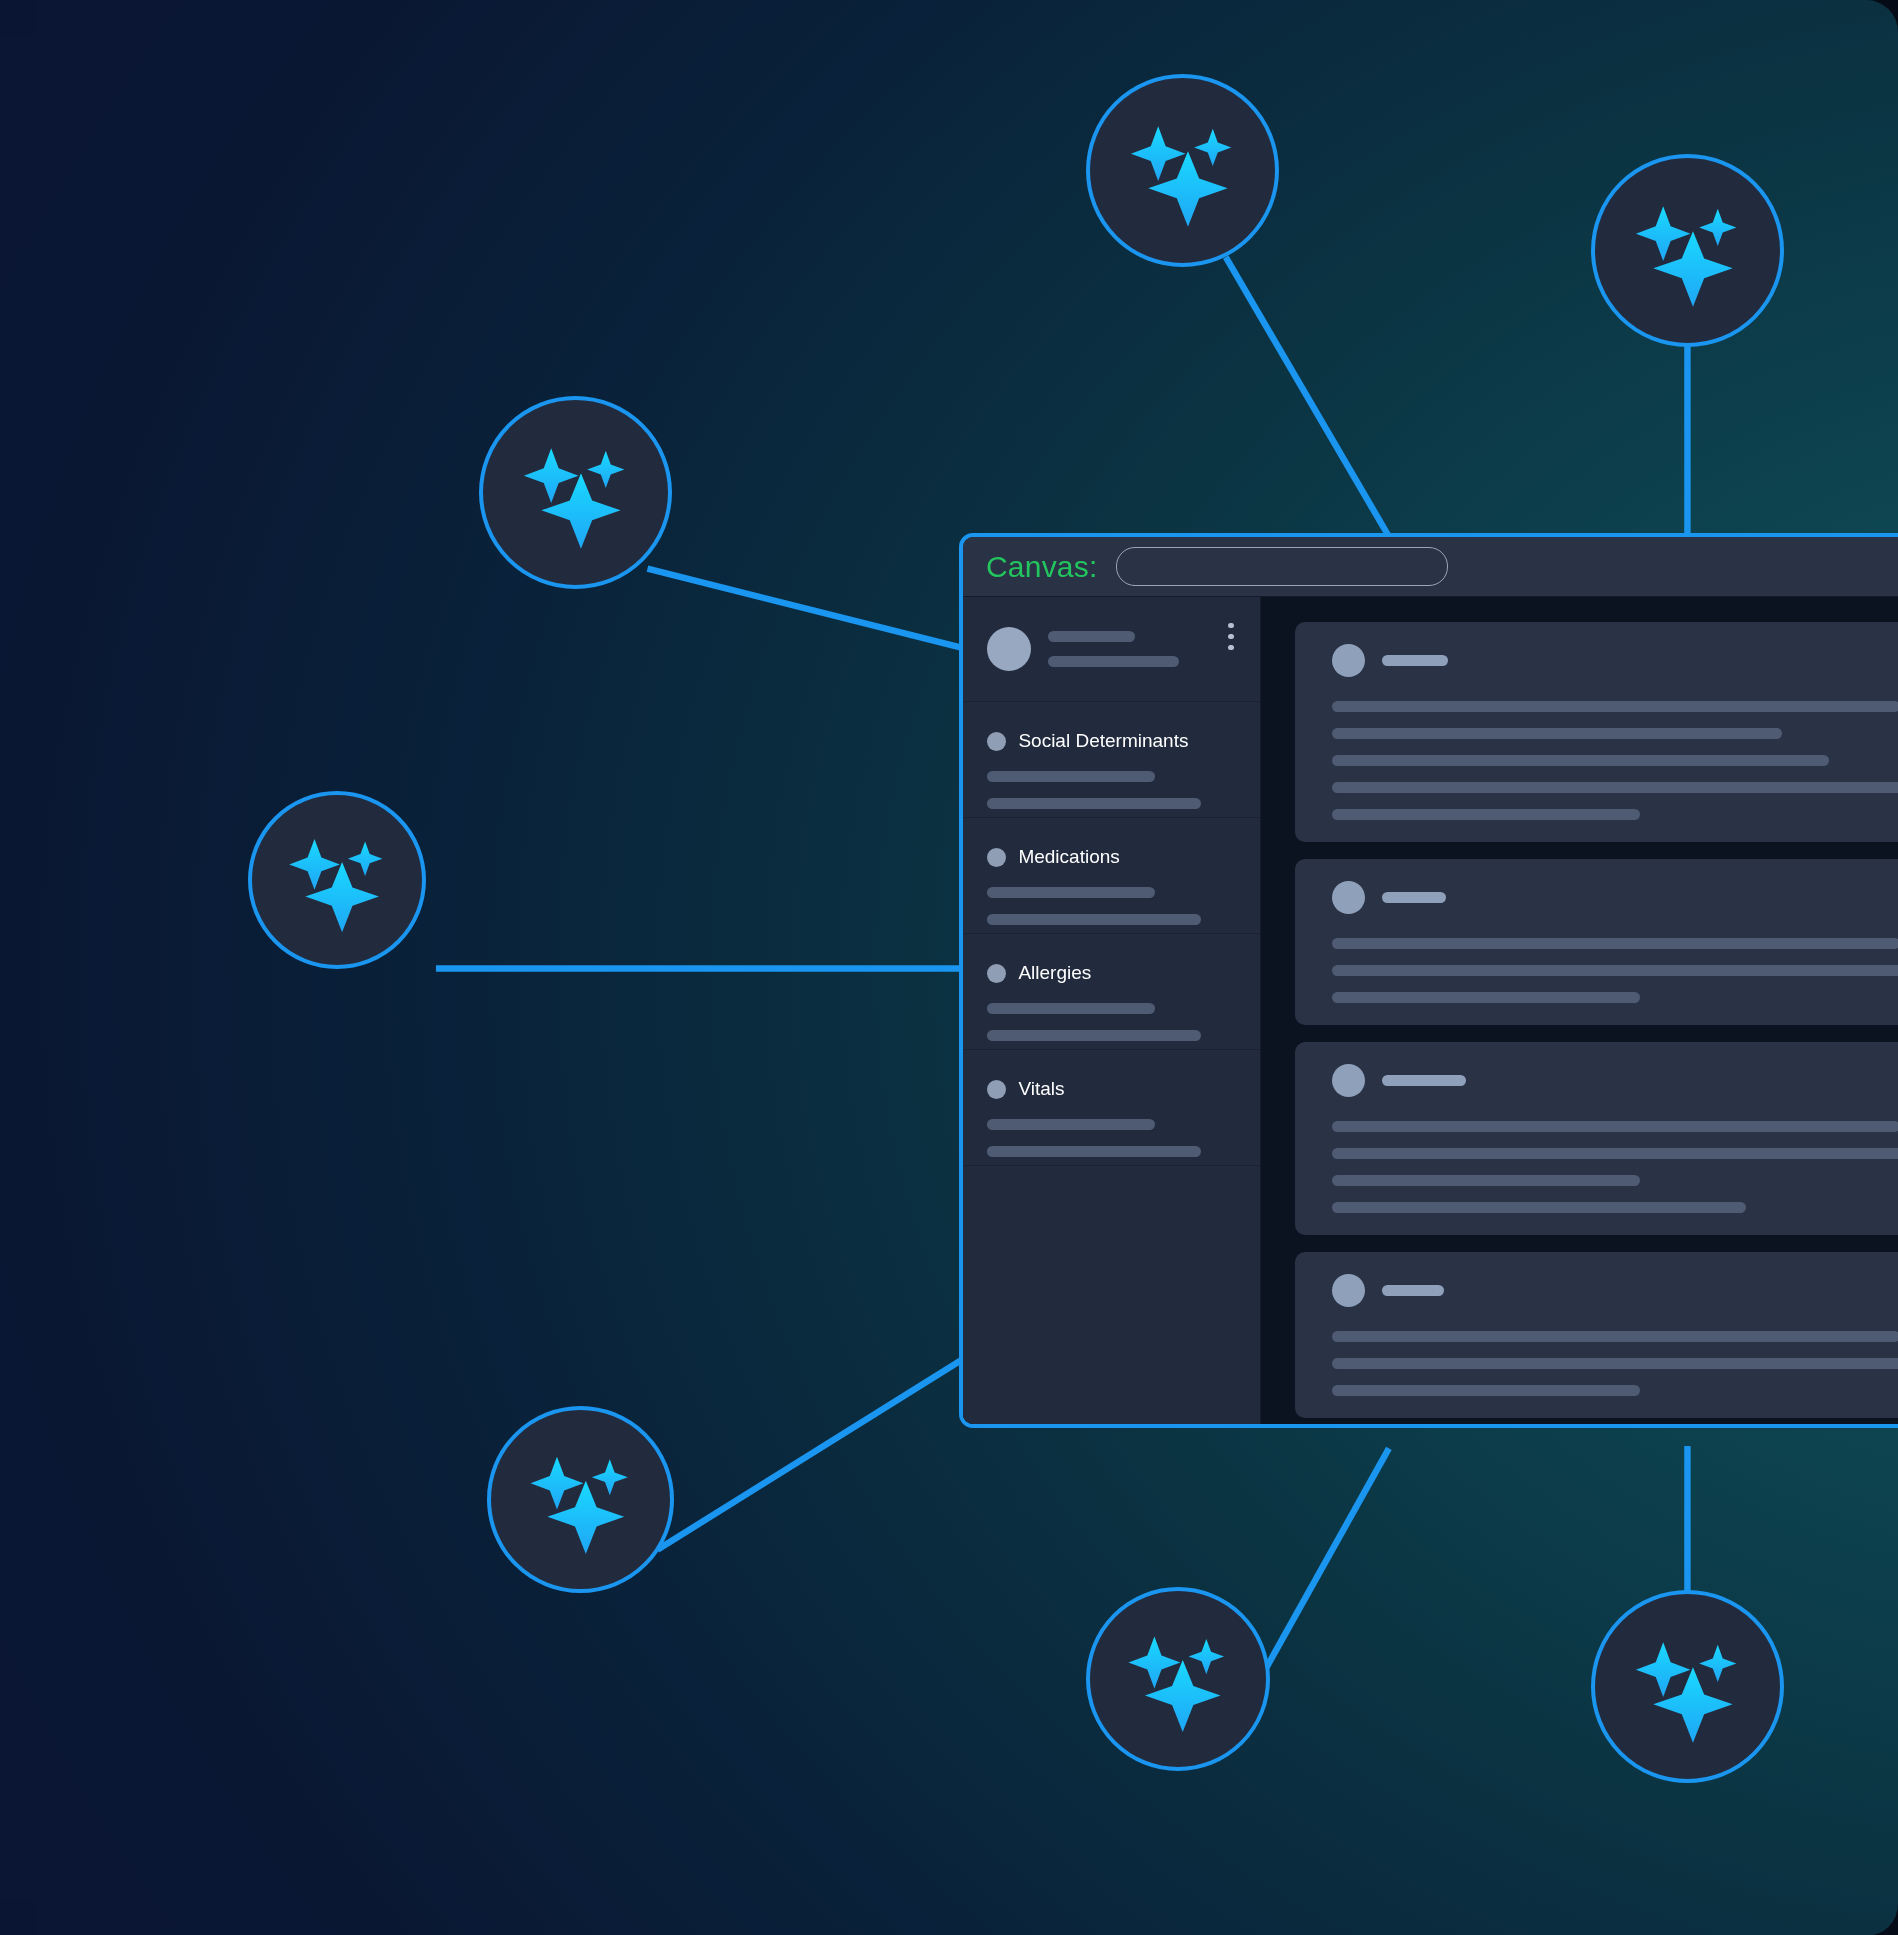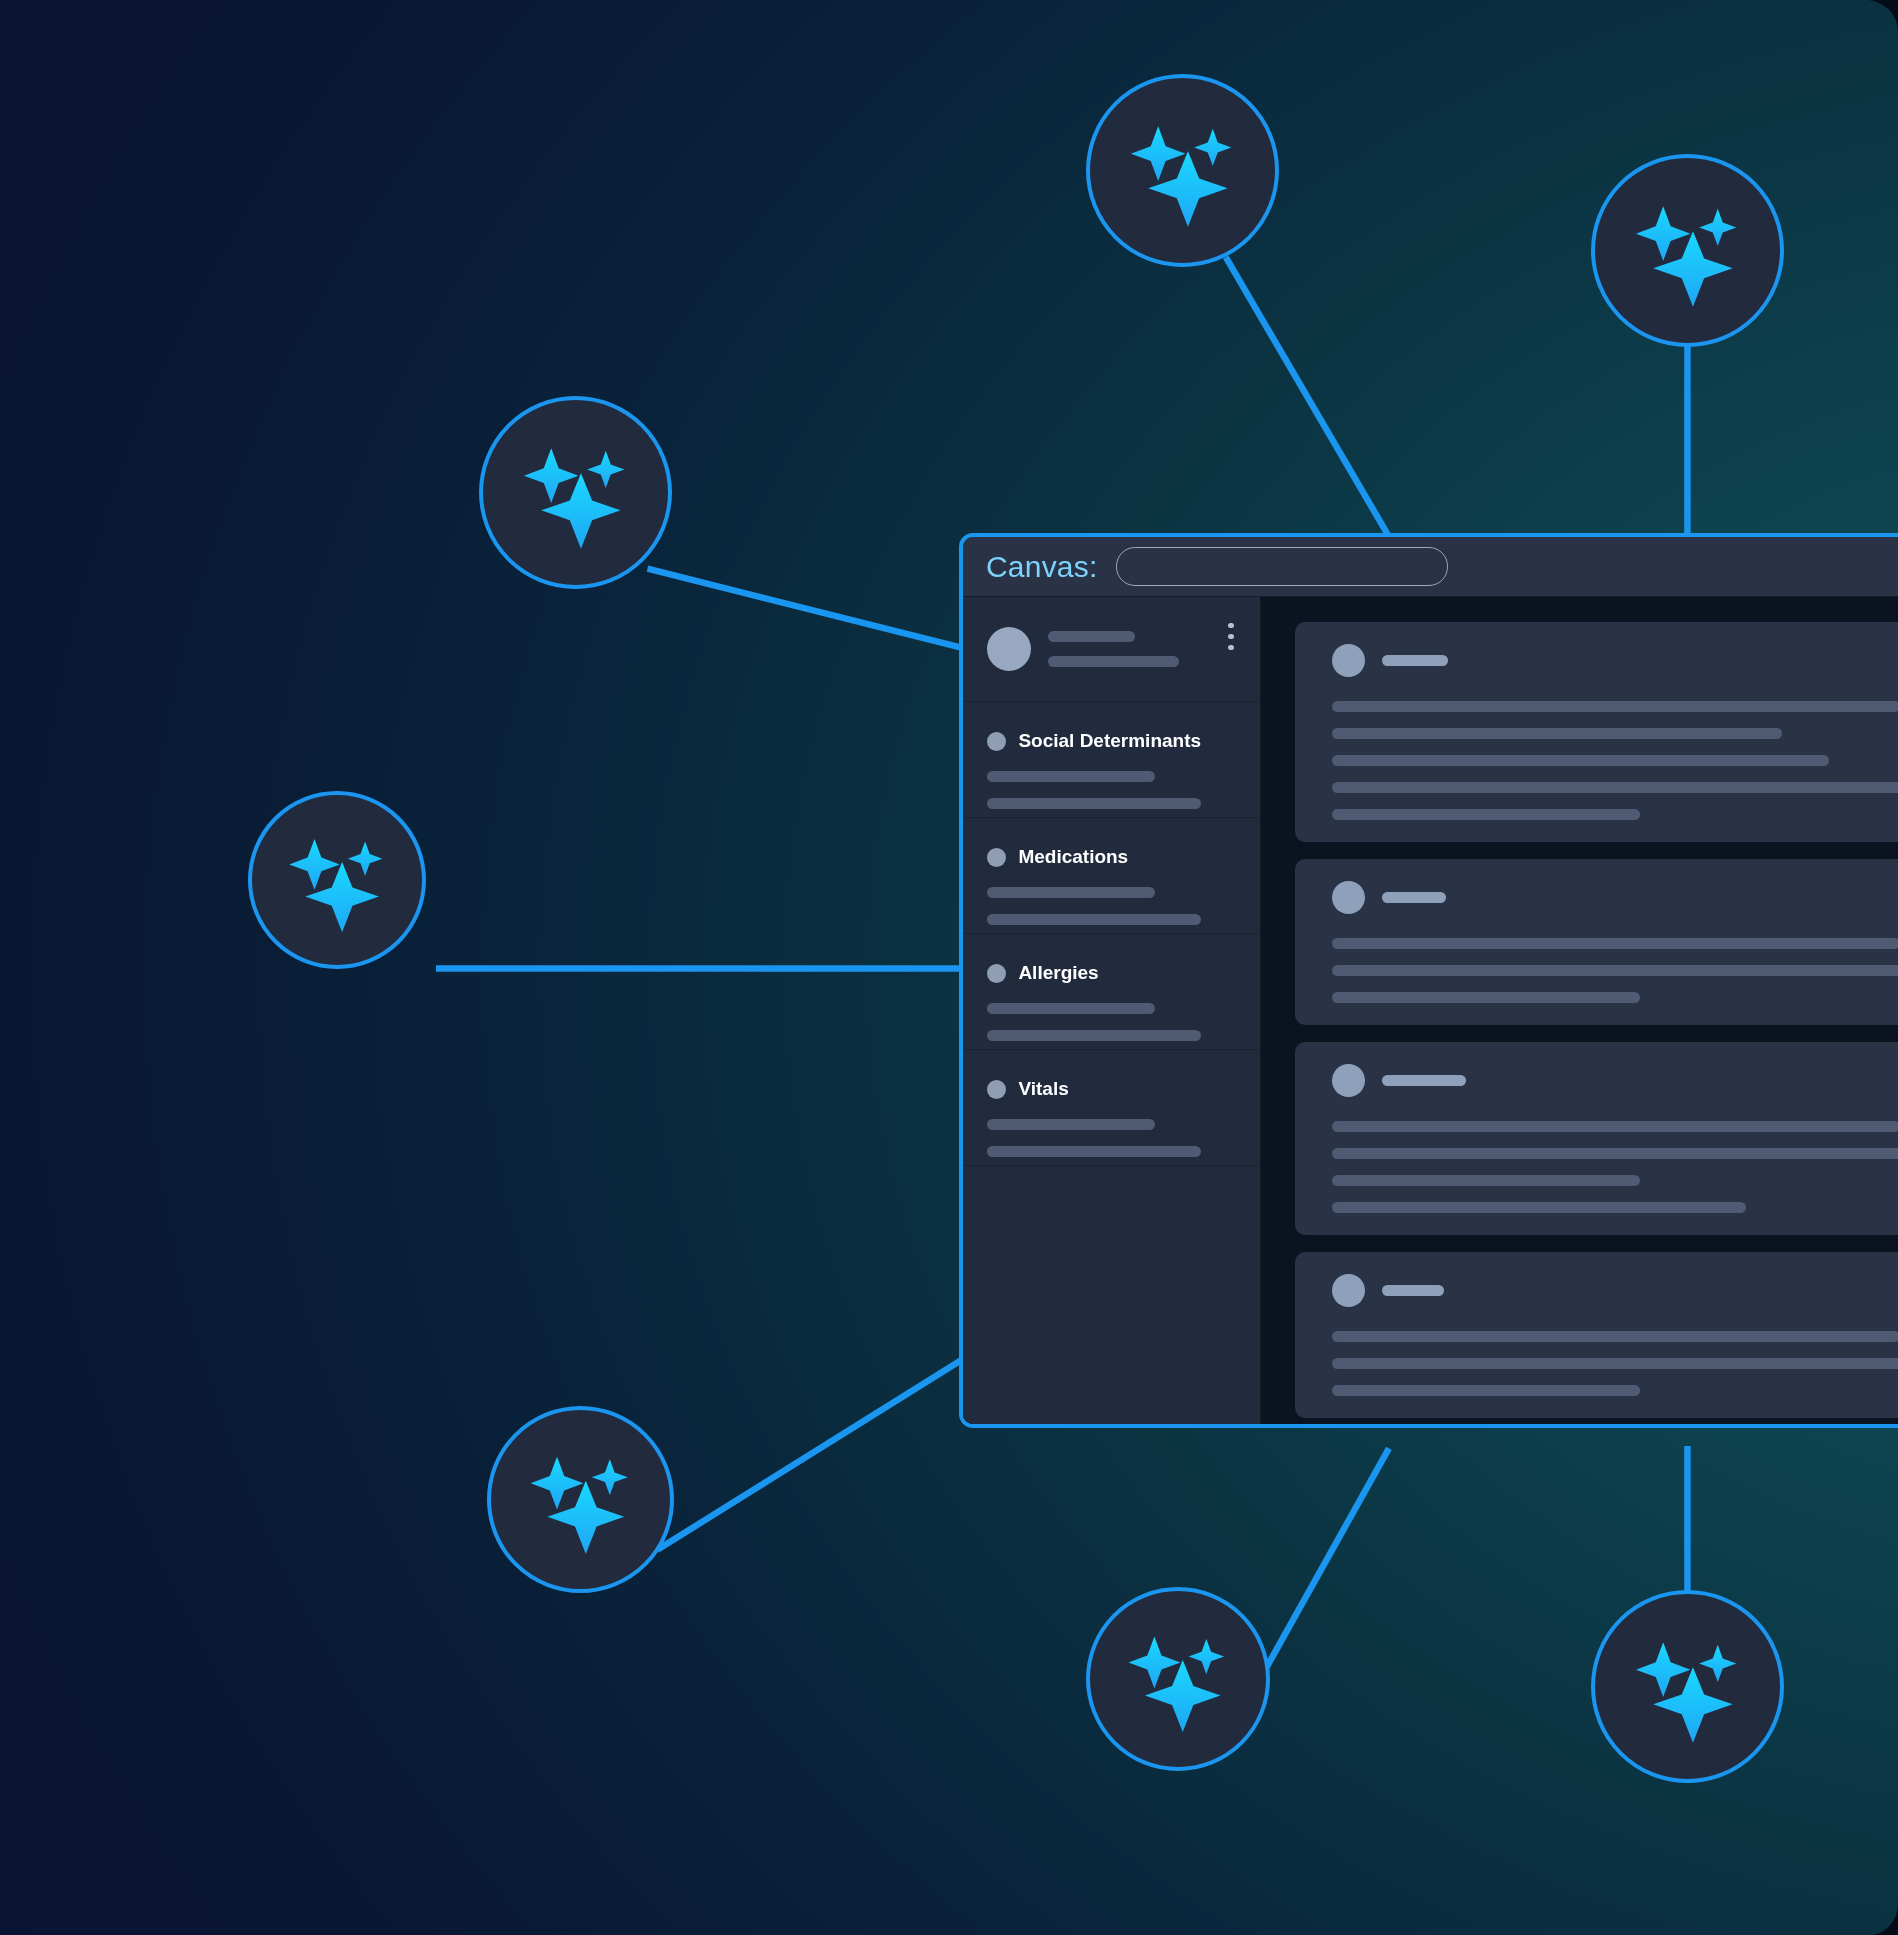--- a/index.html
+++ b/index.html
@@ -58,21 +58,21 @@
     flex: 0 0 60px;
     display: flex;
     align-items: center;
     gap: 19px;
     padding: 0 23px;
     background: #2a3245;
     border-bottom: 1.5px solid #151b29;
     box-sizing: border-box;
   }
   .win-title {
-    color: #7dd3fc;
+    color: #22c55e;
     font-size: 30px;
     letter-spacing: 0.2px;
     font-weight: 400;
     white-space: nowrap;
   }
   .search-pill {
     width: 332px;
     height: 39px;
     border-radius: 19px;
     border: 1.5px solid #9aa6bd;
@@ -125,21 +125,21 @@
 
   .sb-item {
     flex: 0 0 116px;
     height: 116px;
     padding: 28px 24px 0 24px;
     box-sizing: border-box;
     border-bottom: 1.5px solid #1b2230;
   }
   .sb-item-head { display:flex; align-items:center; gap: 12.4px; }
   .sb-dot { width: 19px; height: 19px; border-radius: 50%; background: #8f9db5; flex:0 0 19px; }
-  .sb-label { color:#ffffff; font-size: 19px; font-weight: 700; white-space: nowrap; text-align: center; }
+  .sb-label { color:#ffffff; font-size: 19px; font-weight: 400; white-space: nowrap; text-align: center; }
   .sb-item-lines { margin-top: 19px; display:flex; flex-direction:column; gap: 16px; }
   .sb-item-lines .sk:nth-child(1) { width: 168px; }
   .sb-item-lines .sk:nth-child(2) { width: 214px; }
 
   .sb-filler { flex: 1 1 auto; background:#222b3d; }
 
   
   .content {
     flex: 1 1 auto;
     background: #0b1220;

